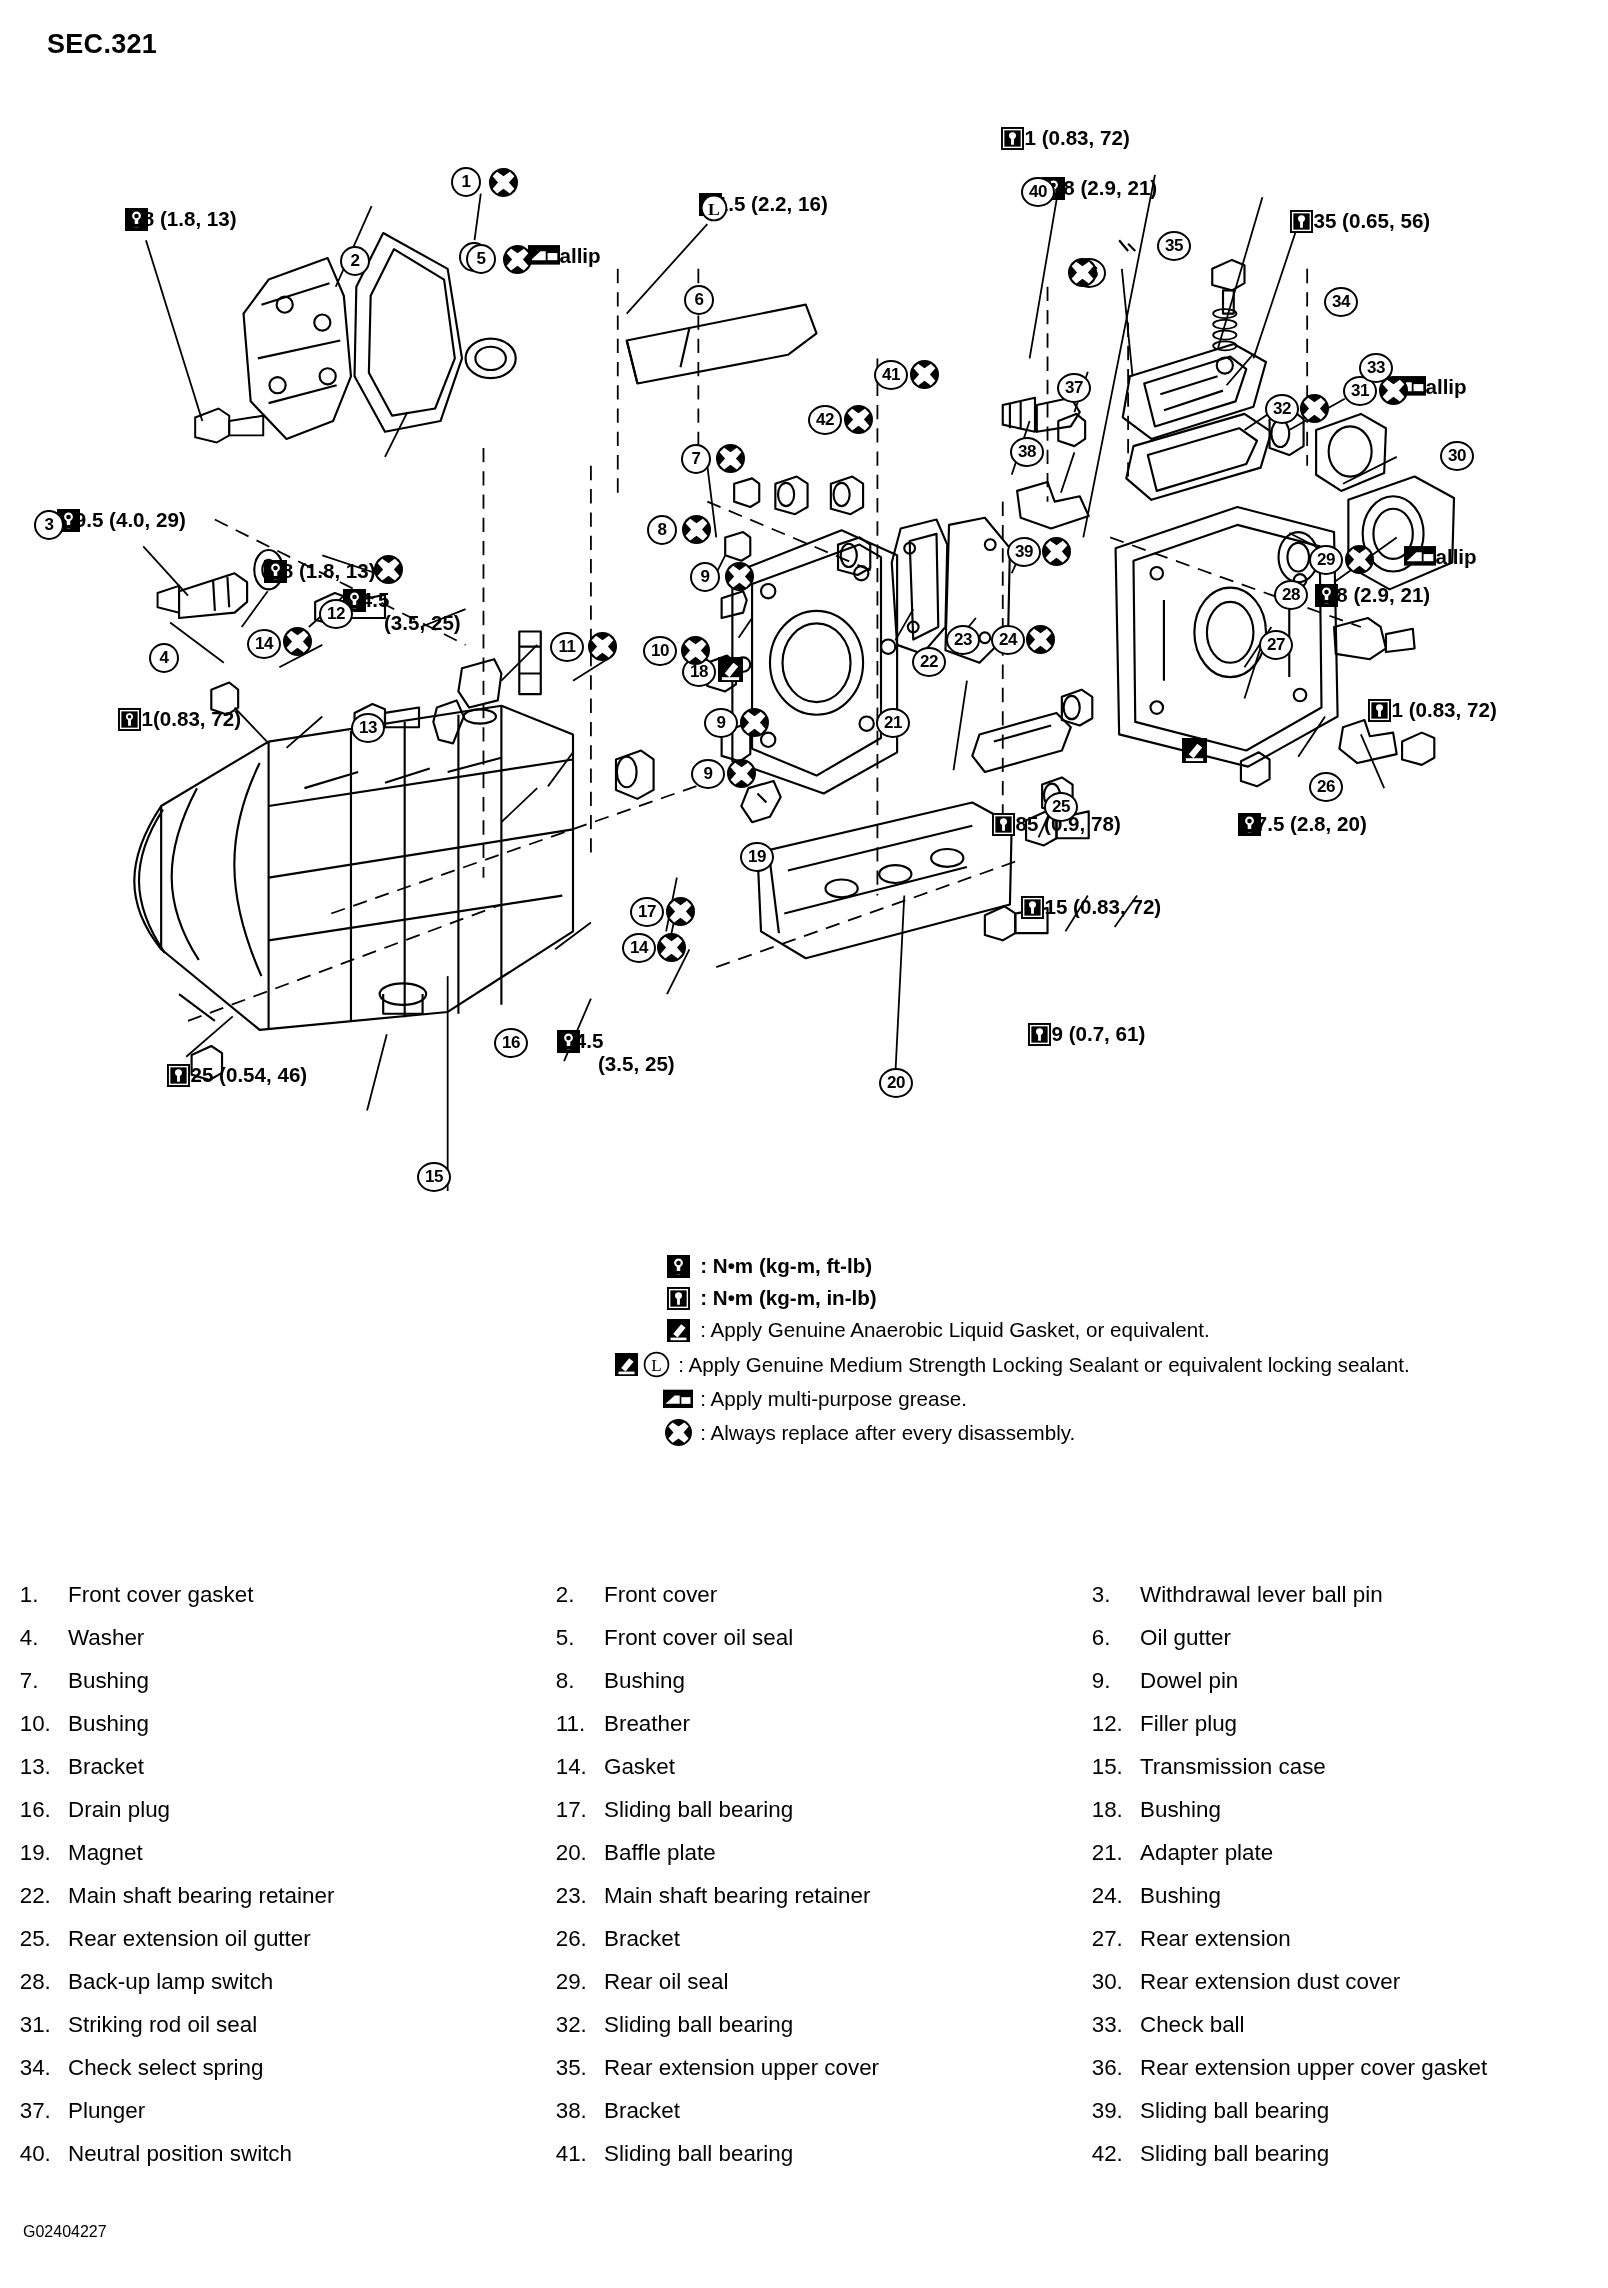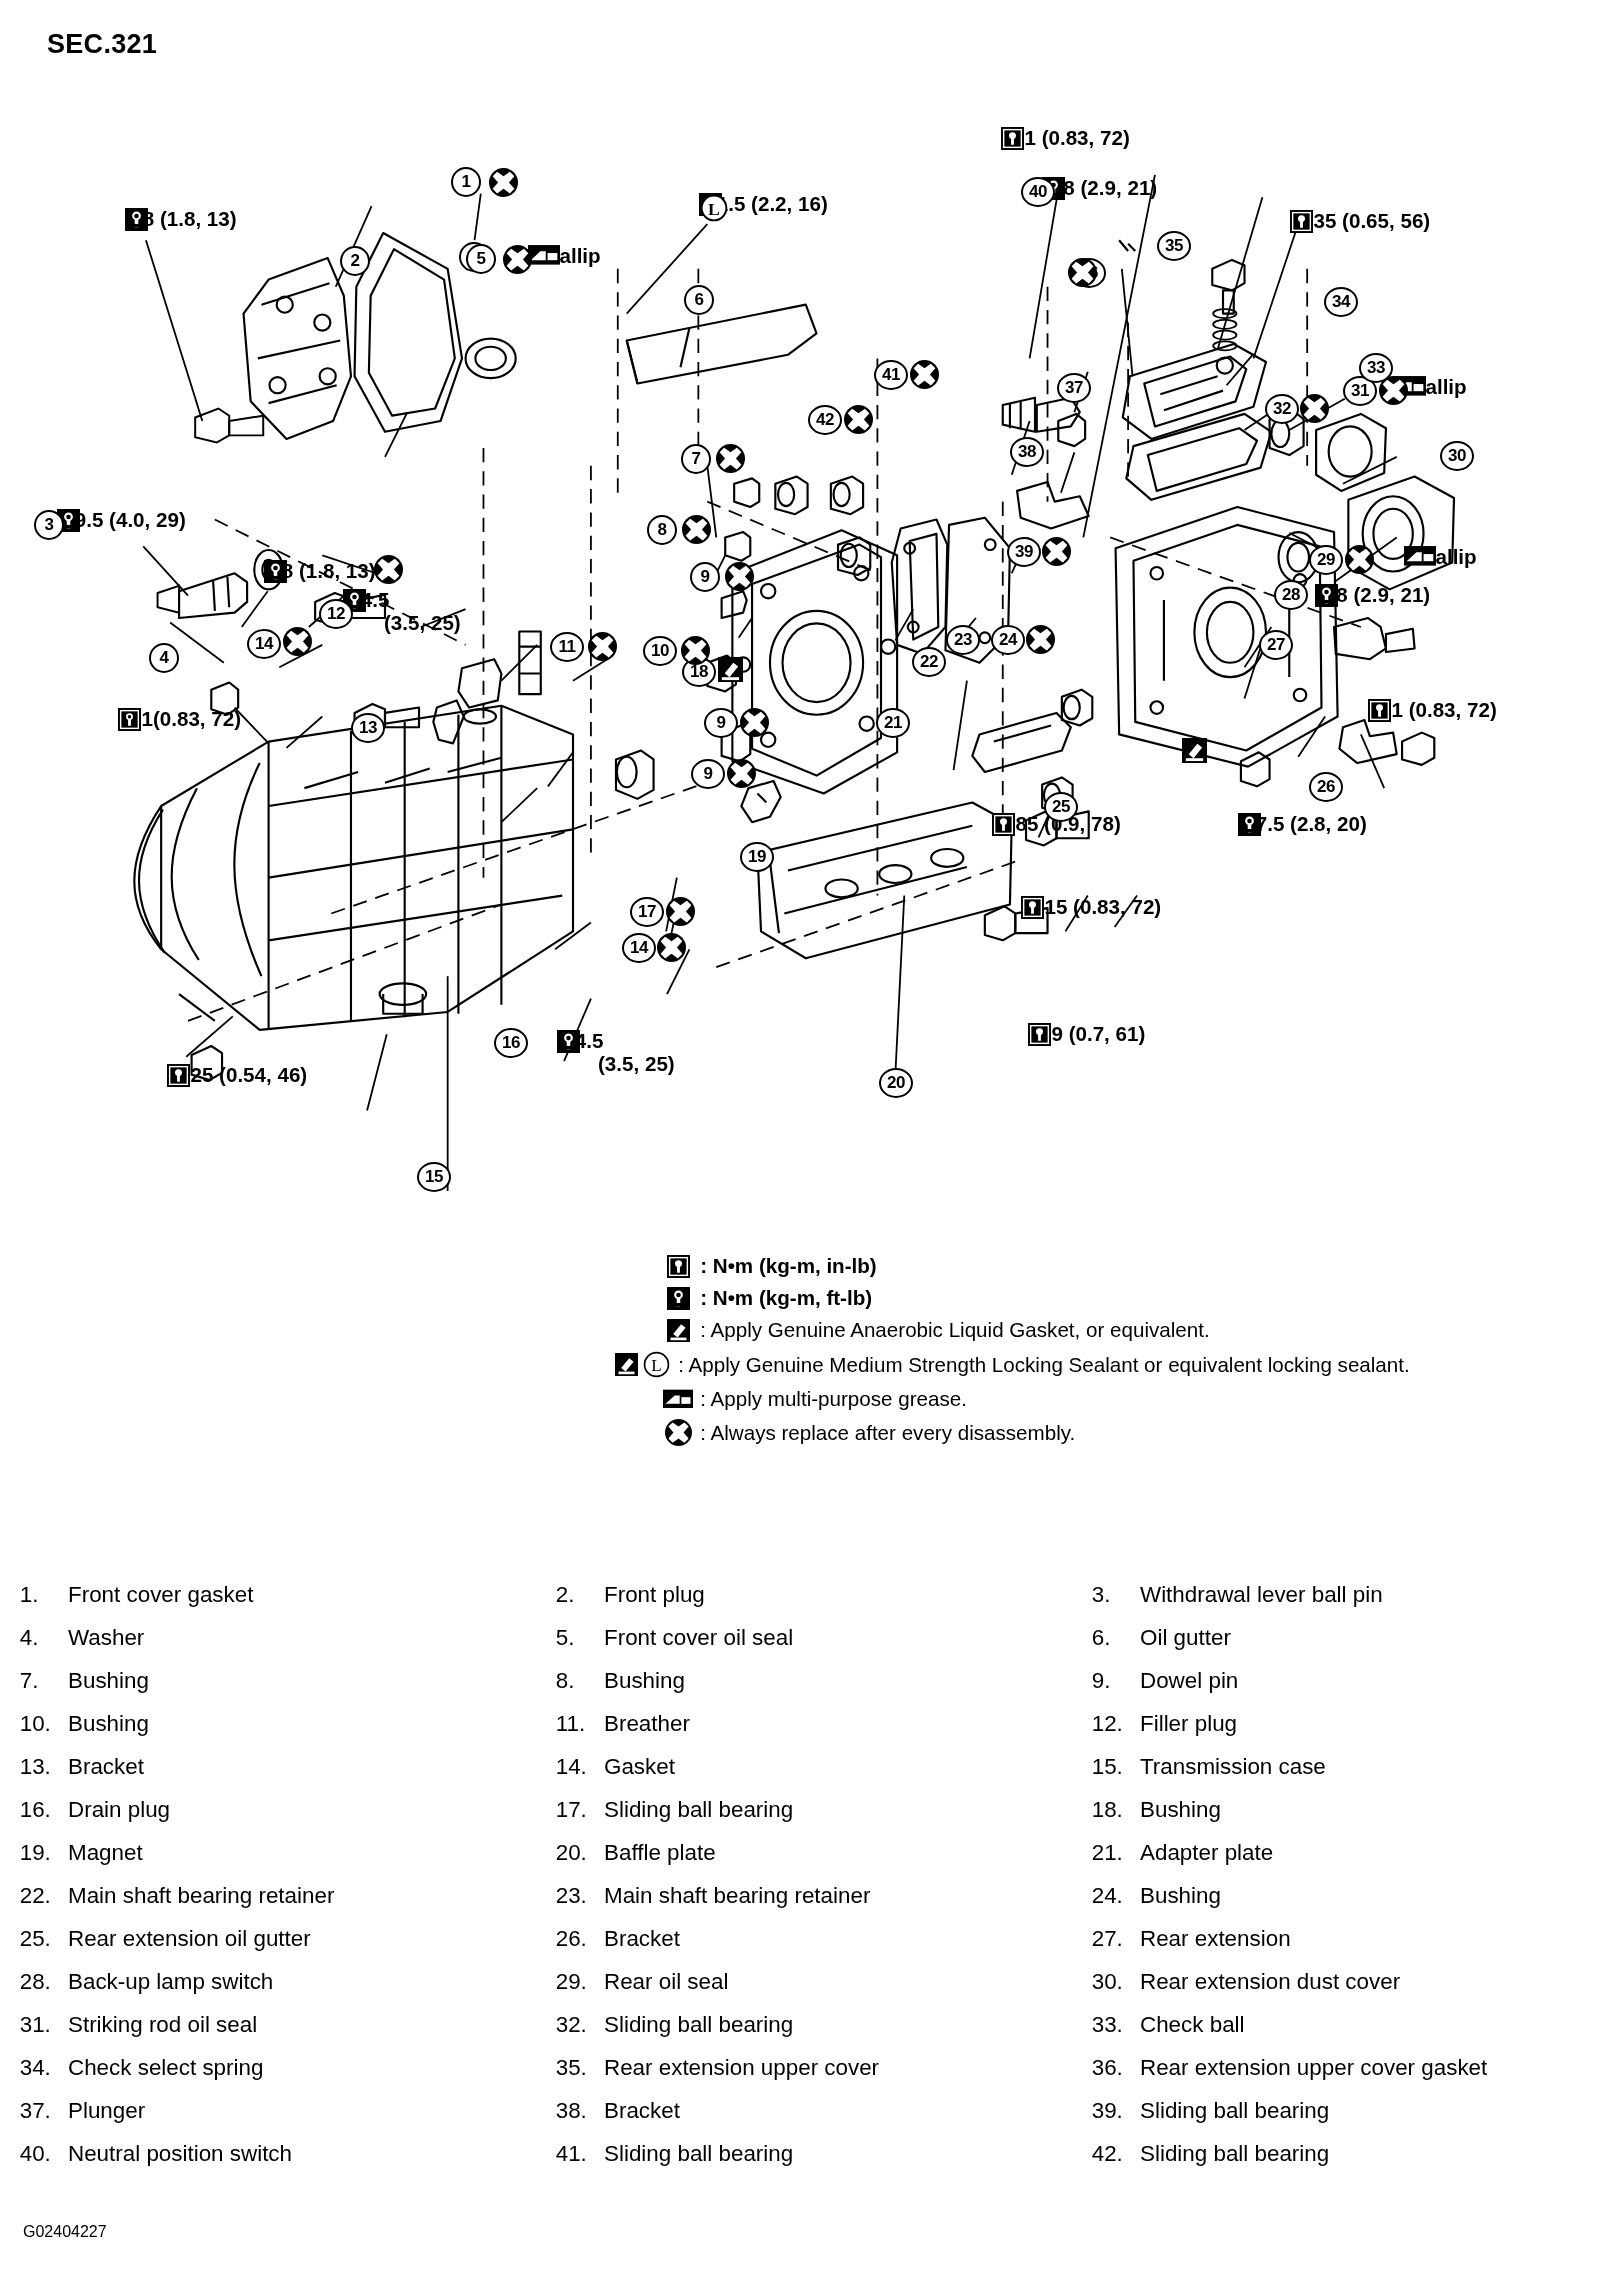--- a/index.html
+++ b/index.html
@@ -749,36 +749,36 @@
   </div>
   <div class="xmark" style="left:639px;top:670px;"></div>
 </div>
 
 <div id="legend">
 
   <div class="leg-row bold">
     <span class="leg-ico">
       <svg width="23" height="23" viewBox="0 0 26 26">
           <rect width="26" height="26" fill="#000"></rect>
+          <path d="M13 4a5 5 0 0 0-5 5 5 5 0 0 0 3 4.5V22h4v-8.5A5 5 0 0 0 18 9a5 5 0 0 0-5-5zm0 2.4A2.6 2.6 0 1 1 13 11.6a2.6 2.6 0 0 1 0-5.2z" fill="#fff"></path>
+          <rect x="8" y="18" width="10" height="4" fill="#000"></rect>
+        </svg>
+    </span>
+    <span class="leg-txt">: N•m  (kg-m,  ft-lb)</span>
+  </div>
+
+  <div class="leg-row bold">
+    <span class="leg-ico">
+      <svg width="23" height="23" viewBox="0 0 26 26">
+          <rect width="26" height="26" fill="#000"></rect>
           <rect x="3" y="3" width="20" height="20" fill="none" stroke="#fff" stroke-width="1.6"></rect>
           <path d="M13 6a4 4 0 0 0-4 4 4 4 0 0 0 2.4 3.6V20h3.2v-6.4A4 4 0 0 0 17 10a4 4 0 0 0-4-4z" fill="#fff"></path>
         </svg>
     </span>
     <span class="leg-txt">: N•m  (kg-m,  in-lb)</span>
-  </div>
-
-  <div class="leg-row bold">
-    <span class="leg-ico">
-      <svg width="23" height="23" viewBox="0 0 26 26">
-          <rect width="26" height="26" fill="#000"></rect>
-          <path d="M13 4a5 5 0 0 0-5 5 5 5 0 0 0 3 4.5V22h4v-8.5A5 5 0 0 0 18 9a5 5 0 0 0-5-5zm0 2.4A2.6 2.6 0 1 1 13 11.6a2.6 2.6 0 0 1 0-5.2z" fill="#fff"></path>
-          <rect x="8" y="18" width="10" height="4" fill="#000"></rect>
-        </svg>
-    </span>
-    <span class="leg-txt">: N•m  (kg-m,  ft-lb)</span>
   </div>
 
   <div class="leg-row">
     <span class="leg-ico">
       <svg width="23" height="23" viewBox="0 0 26 26">
           <rect width="26" height="26" fill="#000"></rect>
           <path d="M7 17 L16 6 L21 10 L12 21 Z" fill="#fff"></path>
           <path d="M4 21 L22 21 L22 24 L4 24 Z" fill="#fff"></path>
         </svg>
     </span>
@@ -824,21 +824,21 @@
 </div>
 
 <div id="parts">
   <div class="prow">
     <div class="pcell">
         <span class="pnum">1.</span>
         <span class="pname">Front cover gasket</span>
       </div>
     <div class="pcell">
         <span class="pnum">2.</span>
-        <span class="pname">Front plug</span>
+        <span class="pname">Front cover</span>
       </div>
     <div class="pcell">
         <span class="pnum">3.</span>
         <span class="pname">Withdrawal lever ball pin</span>
       </div>
   </div>
   <div class="prow">
     <div class="pcell">
         <span class="pnum">4.</span>
         <span class="pname">Washer</span>

